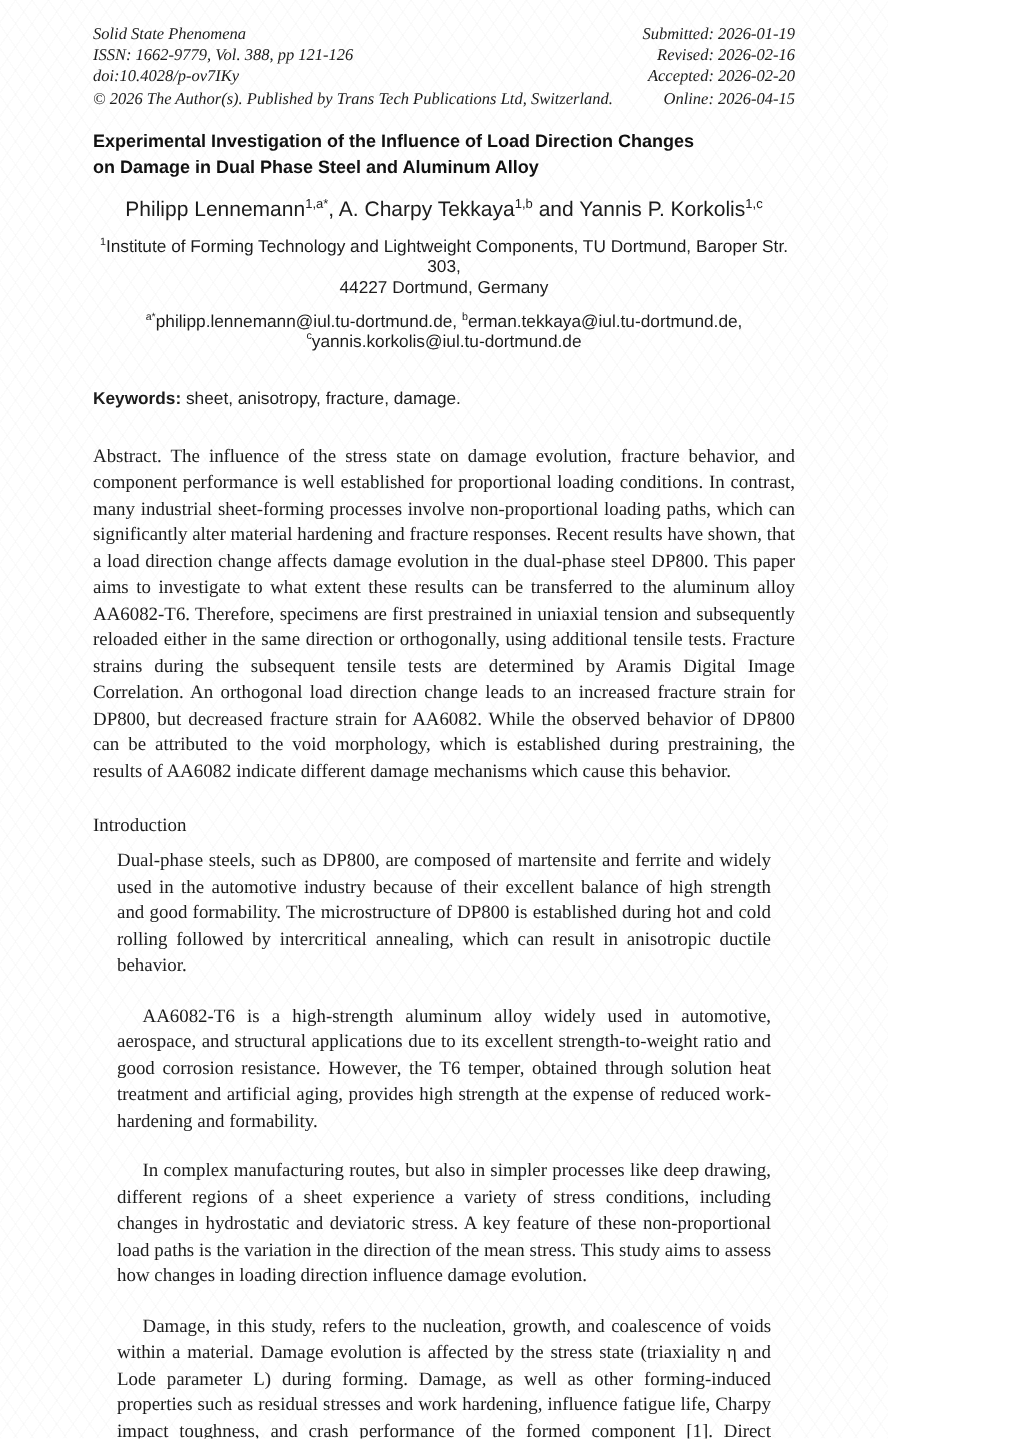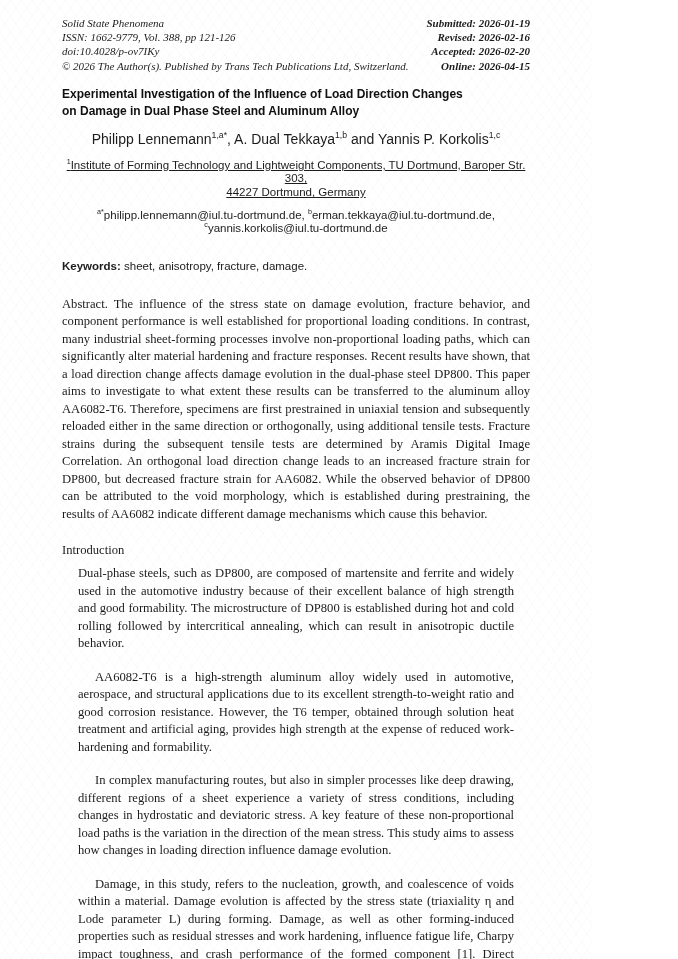--- a/index.html
+++ b/index.html
@@ -23,21 +23,21 @@
       repeating-linear-gradient(-55deg, rgba(0,0,0,0.016) 0 1px, transparent 1px 9px);
   }
   .journal-header {
     display: flex;
     justify-content: space-between;
     font-family: "Liberation Serif", serif;
     font-style: italic;
     font-size: 11px;
     line-height: 14.2px;
   }
-  .jh-right { text-align: right; font-weight: bold; }
+  .jh-right { text-align: right; }
   .paper-title {
     margin-top: 13px;
     font-family: "Liberation Sans", sans-serif;
     font-weight: bold;
     font-size: 12px;
     line-height: 17px;
     color: #111;
   }
   .authors {
     margin-top: 11px;
@@ -50,21 +50,20 @@
     font-size: 62%;
     vertical-align: super;
     line-height: 0;
   }
   .affiliation {
     margin-top: 11px;
     text-align: center;
     font-family: "Liberation Sans", sans-serif;
     font-size: 11.5px;
     line-height: 13.6px;
-    text-decoration: underline;
   }
   .emails {
     margin-top: 9px;
     text-align: center;
     font-family: "Liberation Sans", sans-serif;
     font-size: 11.5px;
     line-height: 13.6px;
   }
   .keywords {
     margin-top: 23px;
@@ -110,21 +109,21 @@
       <div>Online: 2026-04-15</div>
     </div>
   </div>
 
   <div class="paper-title">
     <div>Experimental Investigation of the Influence of Load Direction Changes</div>
     <div>on Damage in Dual Phase Steel and Aluminum Alloy</div>
   </div>
 
   <div class="authors">
-    <span>Philipp Lennemann</span><sup>1,a*</sup><span>, </span><span>A. Dual Tekkaya</span><sup>1,b</sup><span> and </span><span>Yannis P. Korkolis</span><sup>1,c</sup>
+    <span>Philipp Lennemann</span><sup>1,a*</sup><span>, </span><span>A. Charpy Tekkaya</span><sup>1,b</sup><span> and </span><span>Yannis P. Korkolis</span><sup>1,c</sup>
   </div>
 
   <div class="affiliation">
     <div><sup>1</sup><span>Institute of Forming Technology and Lightweight Components, TU Dortmund, Baroper Str. 303,</span></div>
     <div>44227 Dortmund, Germany</div>
   </div>
 
   <div class="emails">
     <div><sup>a*</sup><span>philipp.lennemann@iul.tu-dortmund.de, </span><sup>b</sup><span>erman.tekkaya@iul.tu-dortmund.de,</span></div>
     <div><sup>c</sup><span>yannis.korkolis@iul.tu-dortmund.de</span></div>

